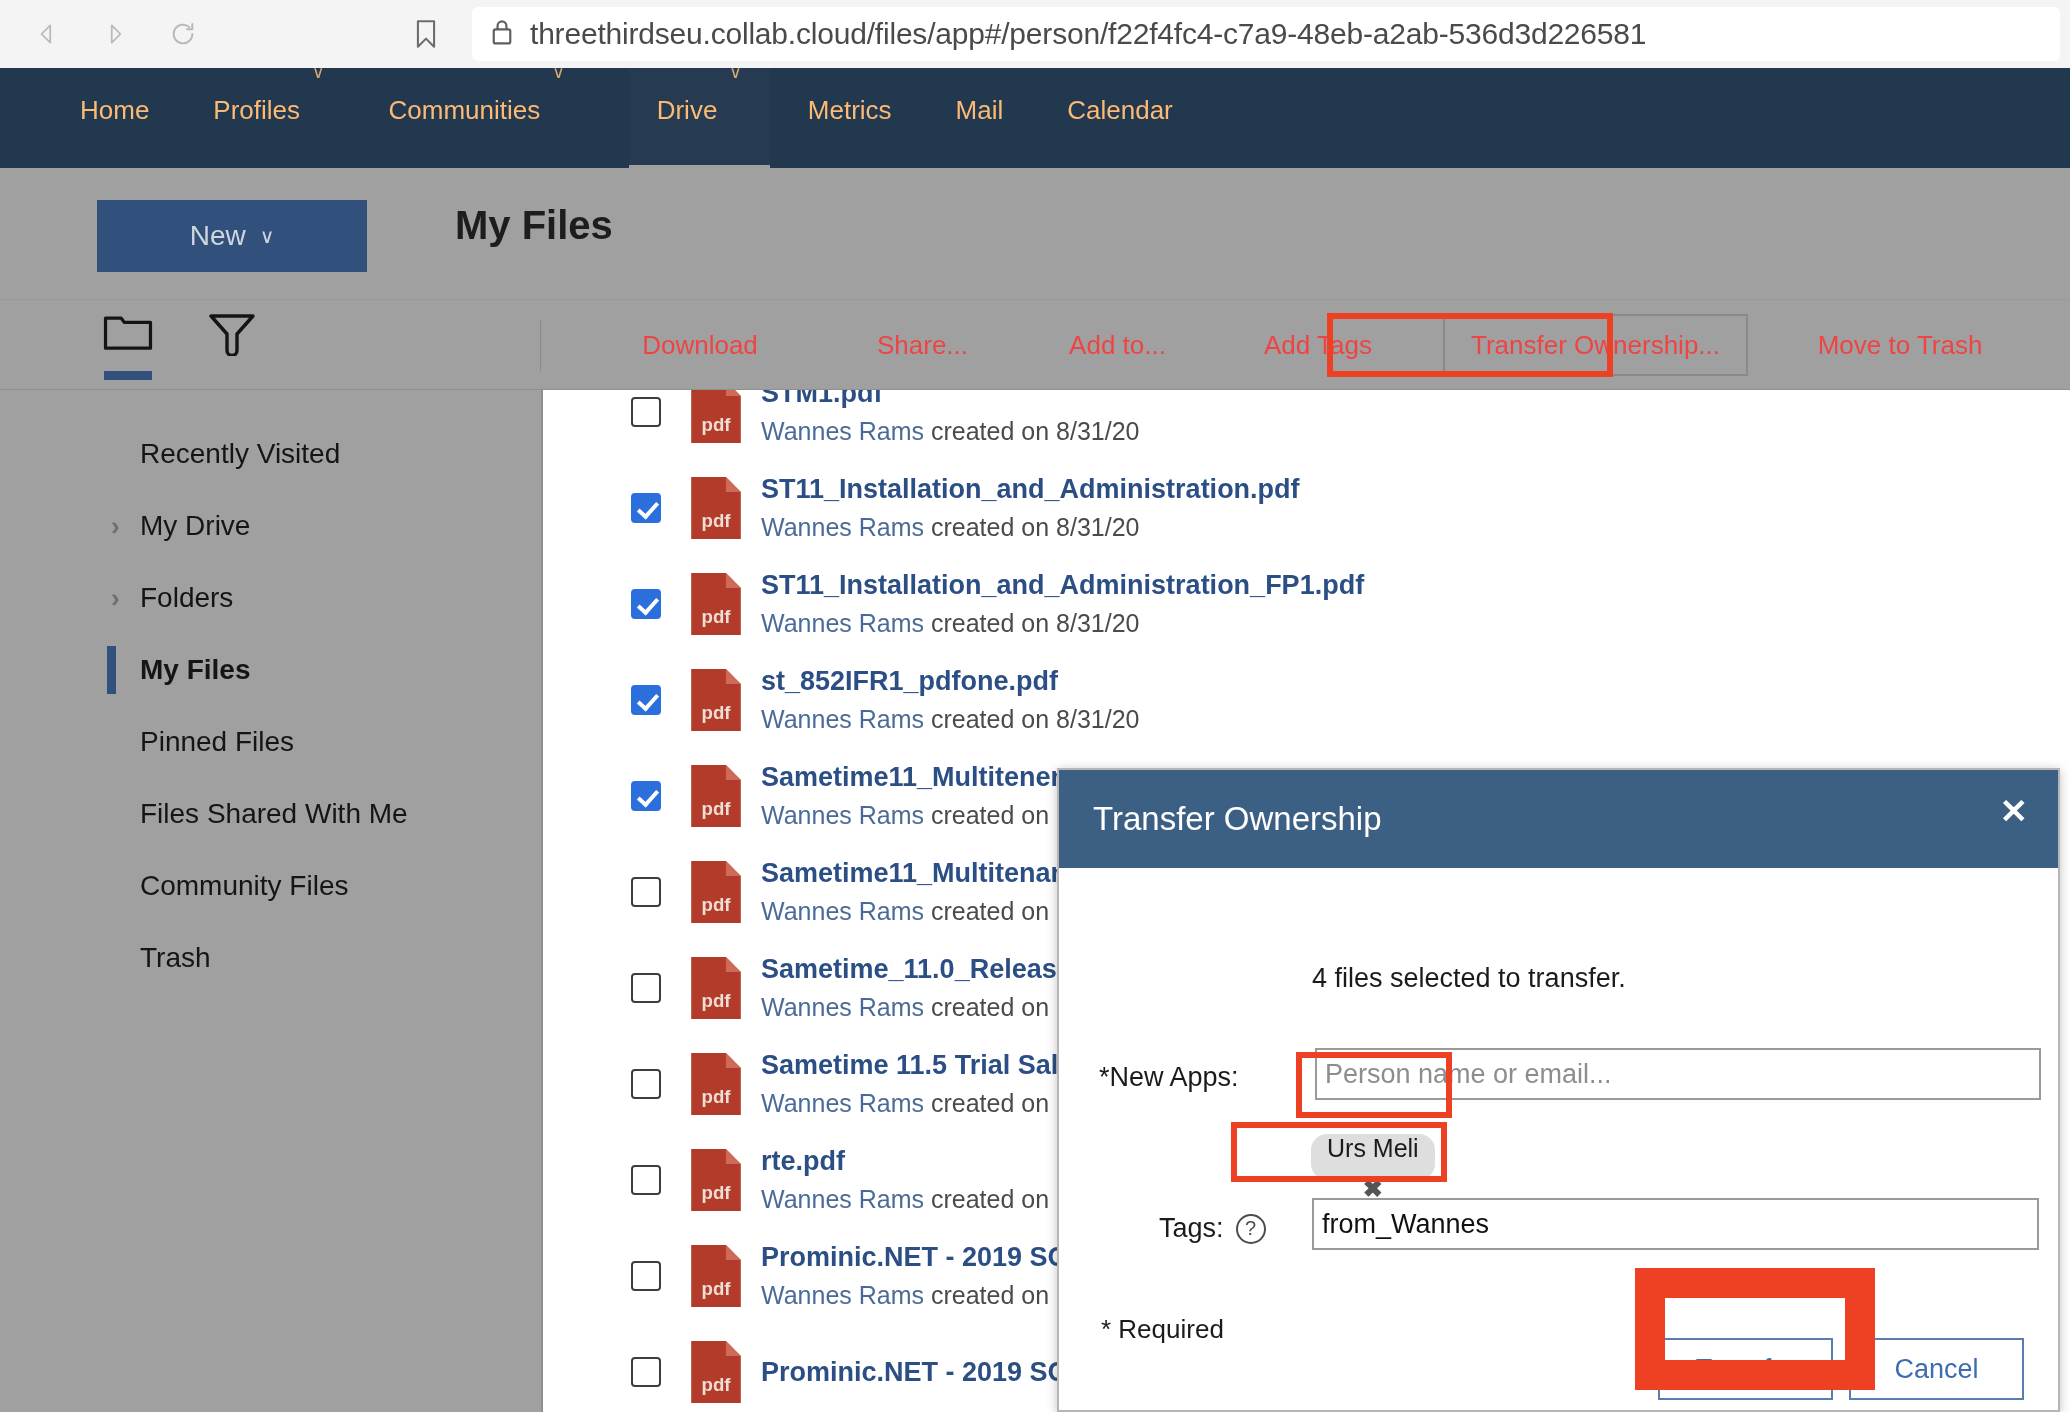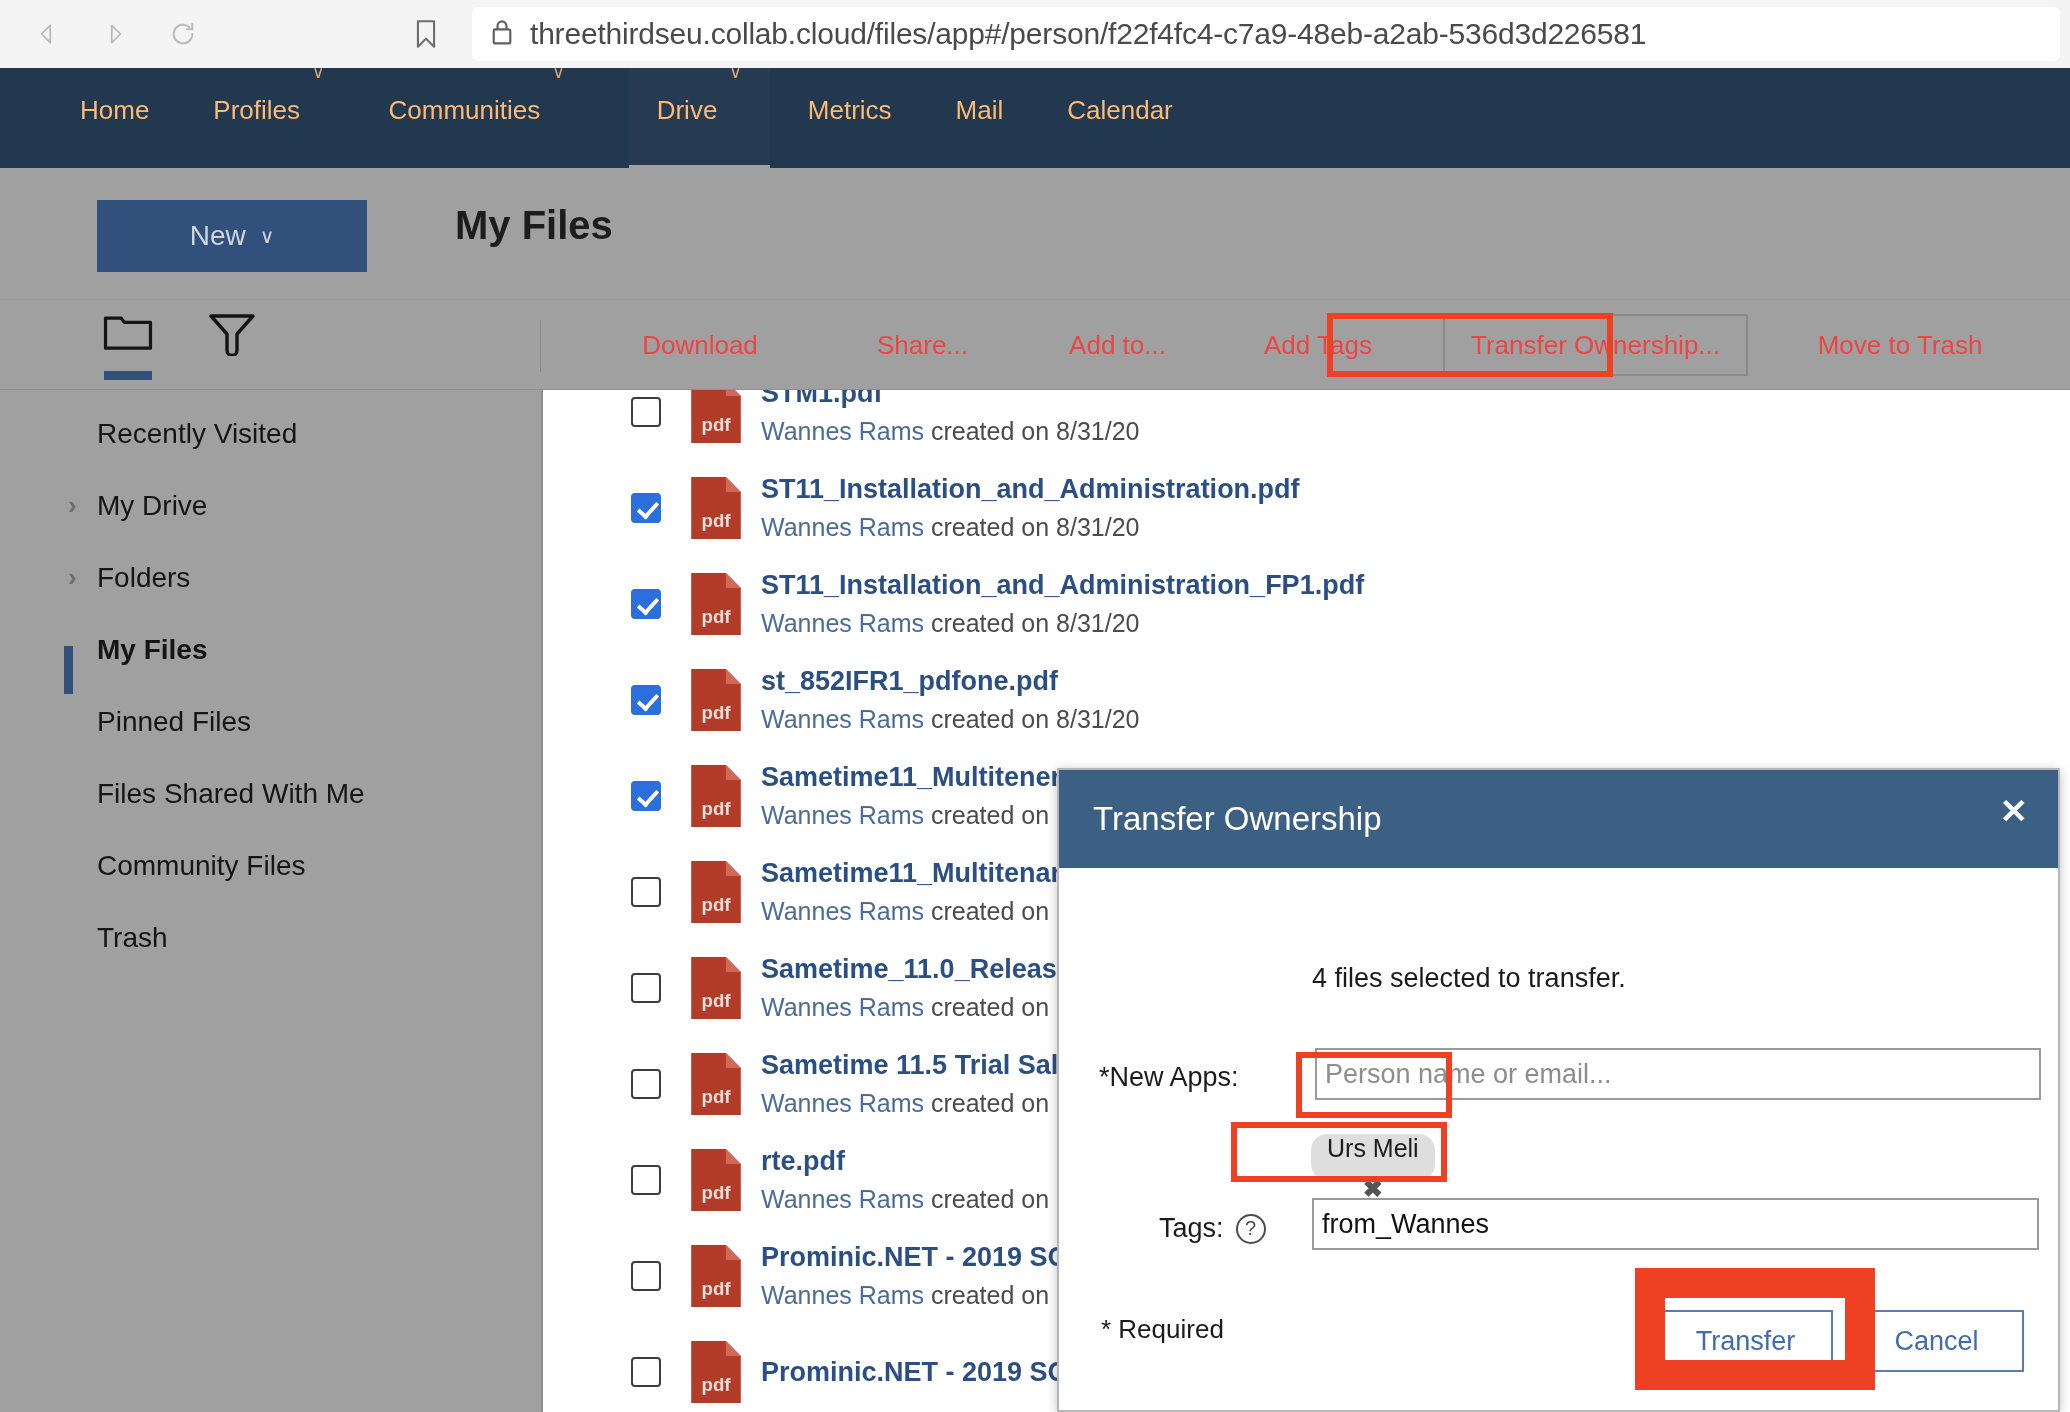--- a/index.html
+++ b/index.html
@@ -106,22 +106,22 @@
   .hl-ring {
     position: absolute; border: 6px solid #ee4023; pointer-events: none;
   }
 
   
   .sidebar {
     position: absolute; top: 390px; left: 0; width: 541px; height: 1022px;
     background: #a0a0a0;
   }
   .side-item {
-    position: relative; height: 72px; display: flex; 
-    padding-left: 97px; font-size: 28px; color: #151515; cursor: pointer;
+    position: relative; height: 72px; display: flex; align-items: center;
+    padding-left: 97px; font-size: 28px; color: #151515; cursor: pointer; margin-left: 43px;
   }
   .side-item .chev {
     position: absolute; left: 68px; font-size: 26px; color: #6e6e6e; font-weight: bold;
   }
   .side-item.sel { font-weight: bold; }
   .side-item.sel::before {
     content: ""; position: absolute; left: 64px; top: 12px; width: 9px; height: 48px;
     background: #31517c;
   }
   .side-sep { position: absolute; top: 390px; left: 541px; width: 2px; height: 1022px; background: #8e8e8e; }
@@ -202,21 +202,21 @@
     cursor: pointer;
   }
   .inp-tags {
     position: absolute; left: 253px; top: 330px;
     width: 727px; height: 52px;
     border: 2px solid #9a9a9a; background: #fff;
     font-size: 27px; color: #111; padding: 0 8px;
     font-family: "Liberation Sans", sans-serif;
   }
   .req-note { position: absolute; left: 42px; top: 446px; font-size: 26px; color: #1b1b1b; }
-  .modal-btns { position: absolute; right: 34px; bottom: 40px; display: flex; gap: 16px; }
+  .modal-btns { position: absolute; right: 34px; bottom: 12px; display: flex; gap: 16px; }
   .btn {
     border: 2px solid #5a7cae; background: #fff; color: #3f6bb0;
     font-size: 27px; height: 62px; min-width: 175px;
     display: flex; align-items: center; justify-content: center; cursor: pointer;
     font-family: "Liberation Sans", sans-serif;
   }
 </style>
 </head>
 <body>
 

